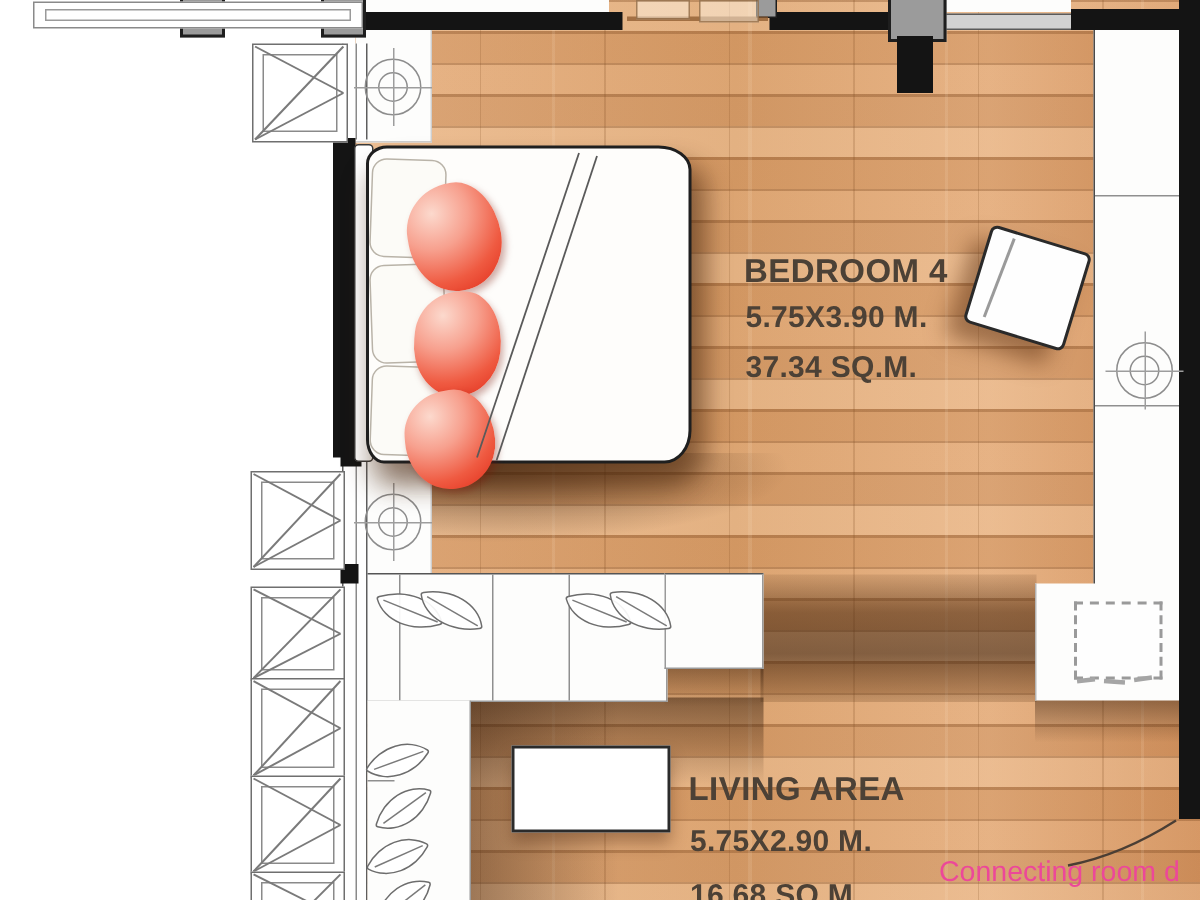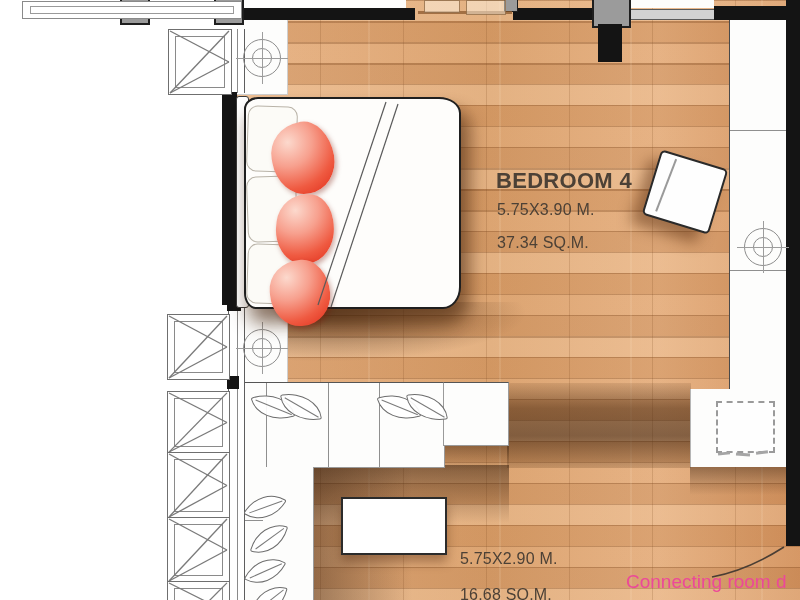--- a/index.html
+++ b/index.html
@@ -82,21 +82,21 @@
     border-radius:6% 94% 6% 94% / 6% 94% 6% 94%;}
   .leaf::after{content:"";position:absolute;left:-4%;top:50%;width:108%;height:1.2px;background:#7a7a7a;
     transform:rotate(38deg);}
 
   
   .cab{background:#fdfdfc;border:1.2px solid #9a9a9a;border-top:1.6px solid #555;}
 
   
   .lbl{color:#4c4136;white-space:nowrap;}
   .room-name{font-size:22px;font-weight:700;letter-spacing:.3px;}
-  .room-dim{font-size:16px;font-weight:400;letter-spacing:.2px;}
+  .room-dim{font-size:20px;font-weight:700;letter-spacing:.2px;}
   .callout{font-size:19px;font-weight:400;color:#ec4899;}
   svg.overlay{position:absolute;inset:0;width:800px;height:600px;pointer-events:none;}
 </style>
 </head>
 <body>
 
 <div class="stage">
 
   <div class="abs wood"></div>
   <div class="abs walkway"></div>
@@ -254,17 +254,18 @@
   <div class="abs leaf" style="left:252px;top:586px;width:32px;height:28px;transform:rotate(-76deg)"></div>
 
   <svg class="overlay" viewBox="0 0 800 600">
     <path d="M 712 577 Q 748 570 784 547" stroke="#4a3e34" stroke-width="1.6" fill="none"></path>
   </svg>
 
   <div class="abs lbl room-name" style="left:496px;top:168px">BEDROOM 4</div>
   <div class="abs lbl room-dim" style="left:497px;top:201px">5.75X3.90 M.</div>
   <div class="abs lbl room-dim" style="left:497px;top:234px">37.34 SQ.M.</div>
 
+  <div class="abs lbl room-name" style="left:459px;top:513px">LIVING AREA</div>
   <div class="abs lbl room-dim" style="left:460px;top:550px">5.75X2.90 M.</div>
   <div class="abs lbl room-dim" style="left:460px;top:586px">16.68 SQ.M.</div>
 
   <div class="abs lbl callout" style="left:626px;top:571px">Connecting room d</div>
 </div>
 
 </body></html>

